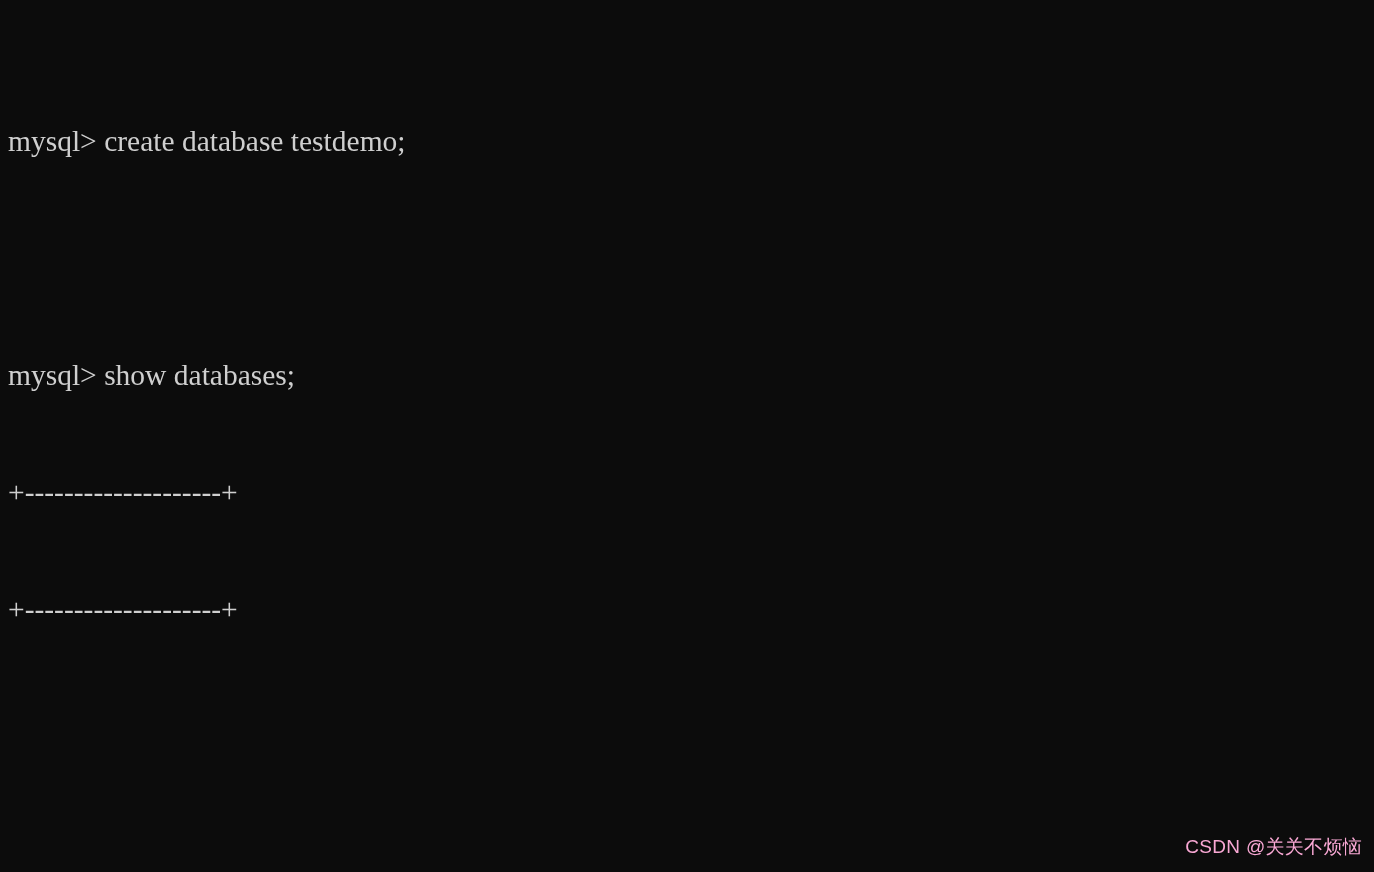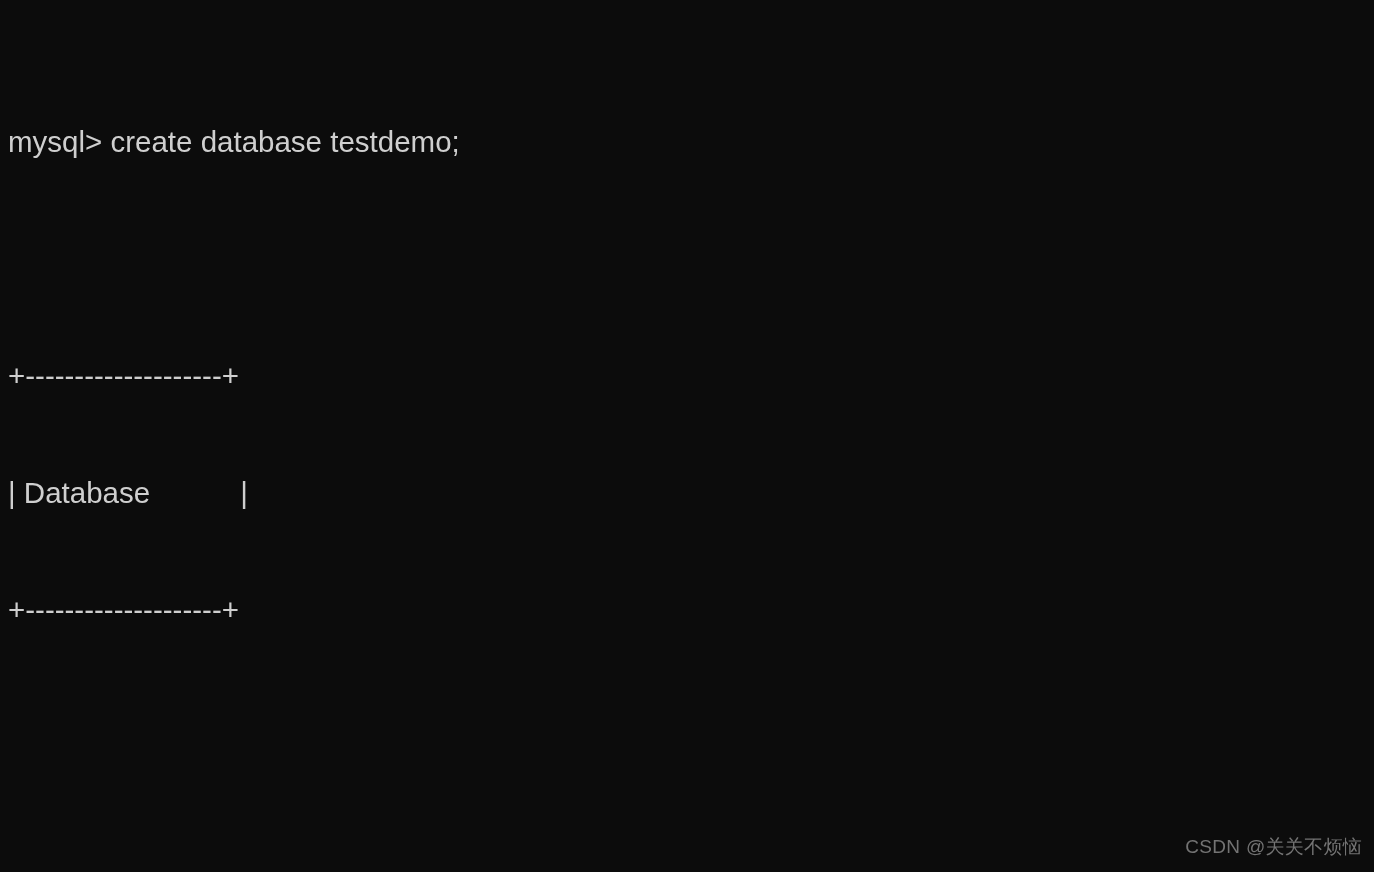--- a/index.html
+++ b/index.html
@@ -23,48 +23,48 @@
     left: 8px;
     top: 5px;
     right: 0;
     white-space: pre;
     letter-spacing: 0;
   }
   .line {
     height: 39px;
     white-space: pre;
     display: block;
-    font-family: Liberation Sans, sans-serif;
+    font-family: Liberation Serif, serif;
   }
   .line.blank {
     height: 39px;
   }
   #watermark {
     position: absolute;
     right: 12px;
     bottom: 14px;
     font-family: "Liberation Sans", "DejaVu Sans", sans-serif;
     font-size: 19px;
     line-height: 22px;
-    color: #737373;
+    color: #f9a8d4;
     letter-spacing: 0.3px;
     white-space: pre;
   }
 </style>
 </head>
 <body>
 
 <div id="terminal">
 
   <div id="screen">
 
     <span class="line">mysql&gt; create database testdemo;</span>
     <span class="line blank"></span>
+    <span class="line">mysql&gt; show databases;</span>
     <span class="line">+--------------------+</span>
-    <span class="line">| Database           |</span>
     <span class="line">+--------------------+</span>
     
     
     
     
     
     
     
     
     

